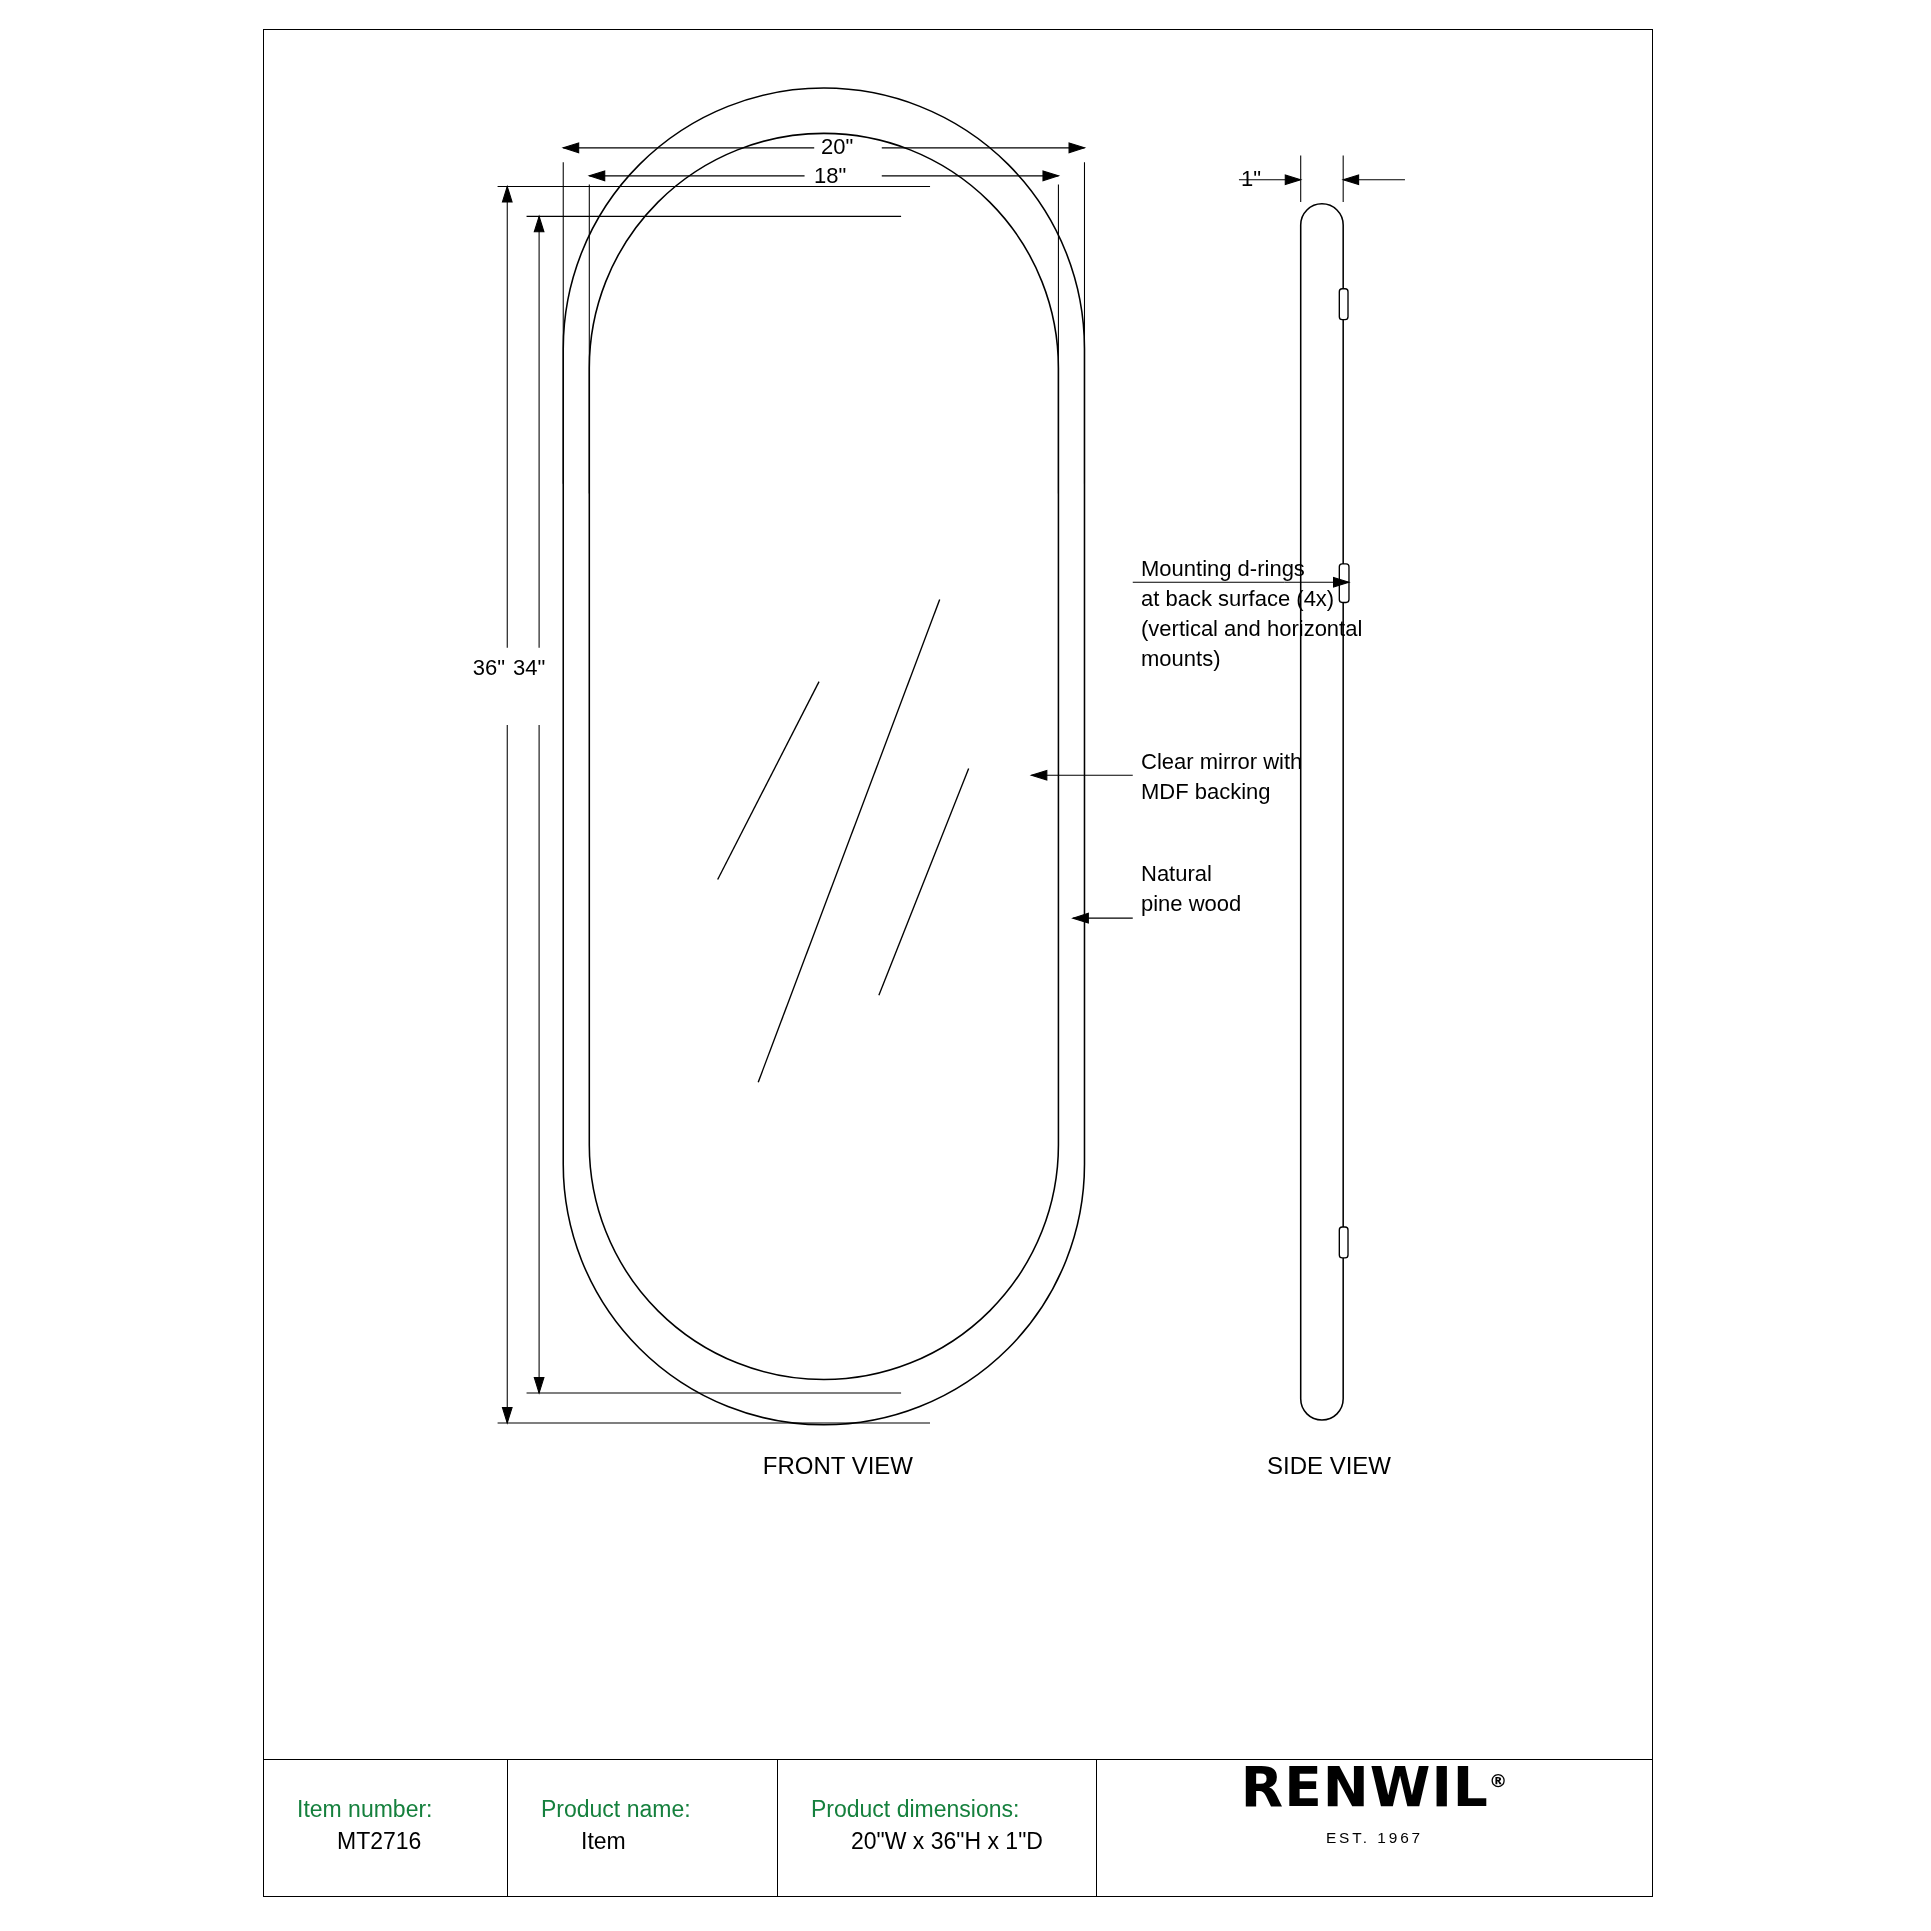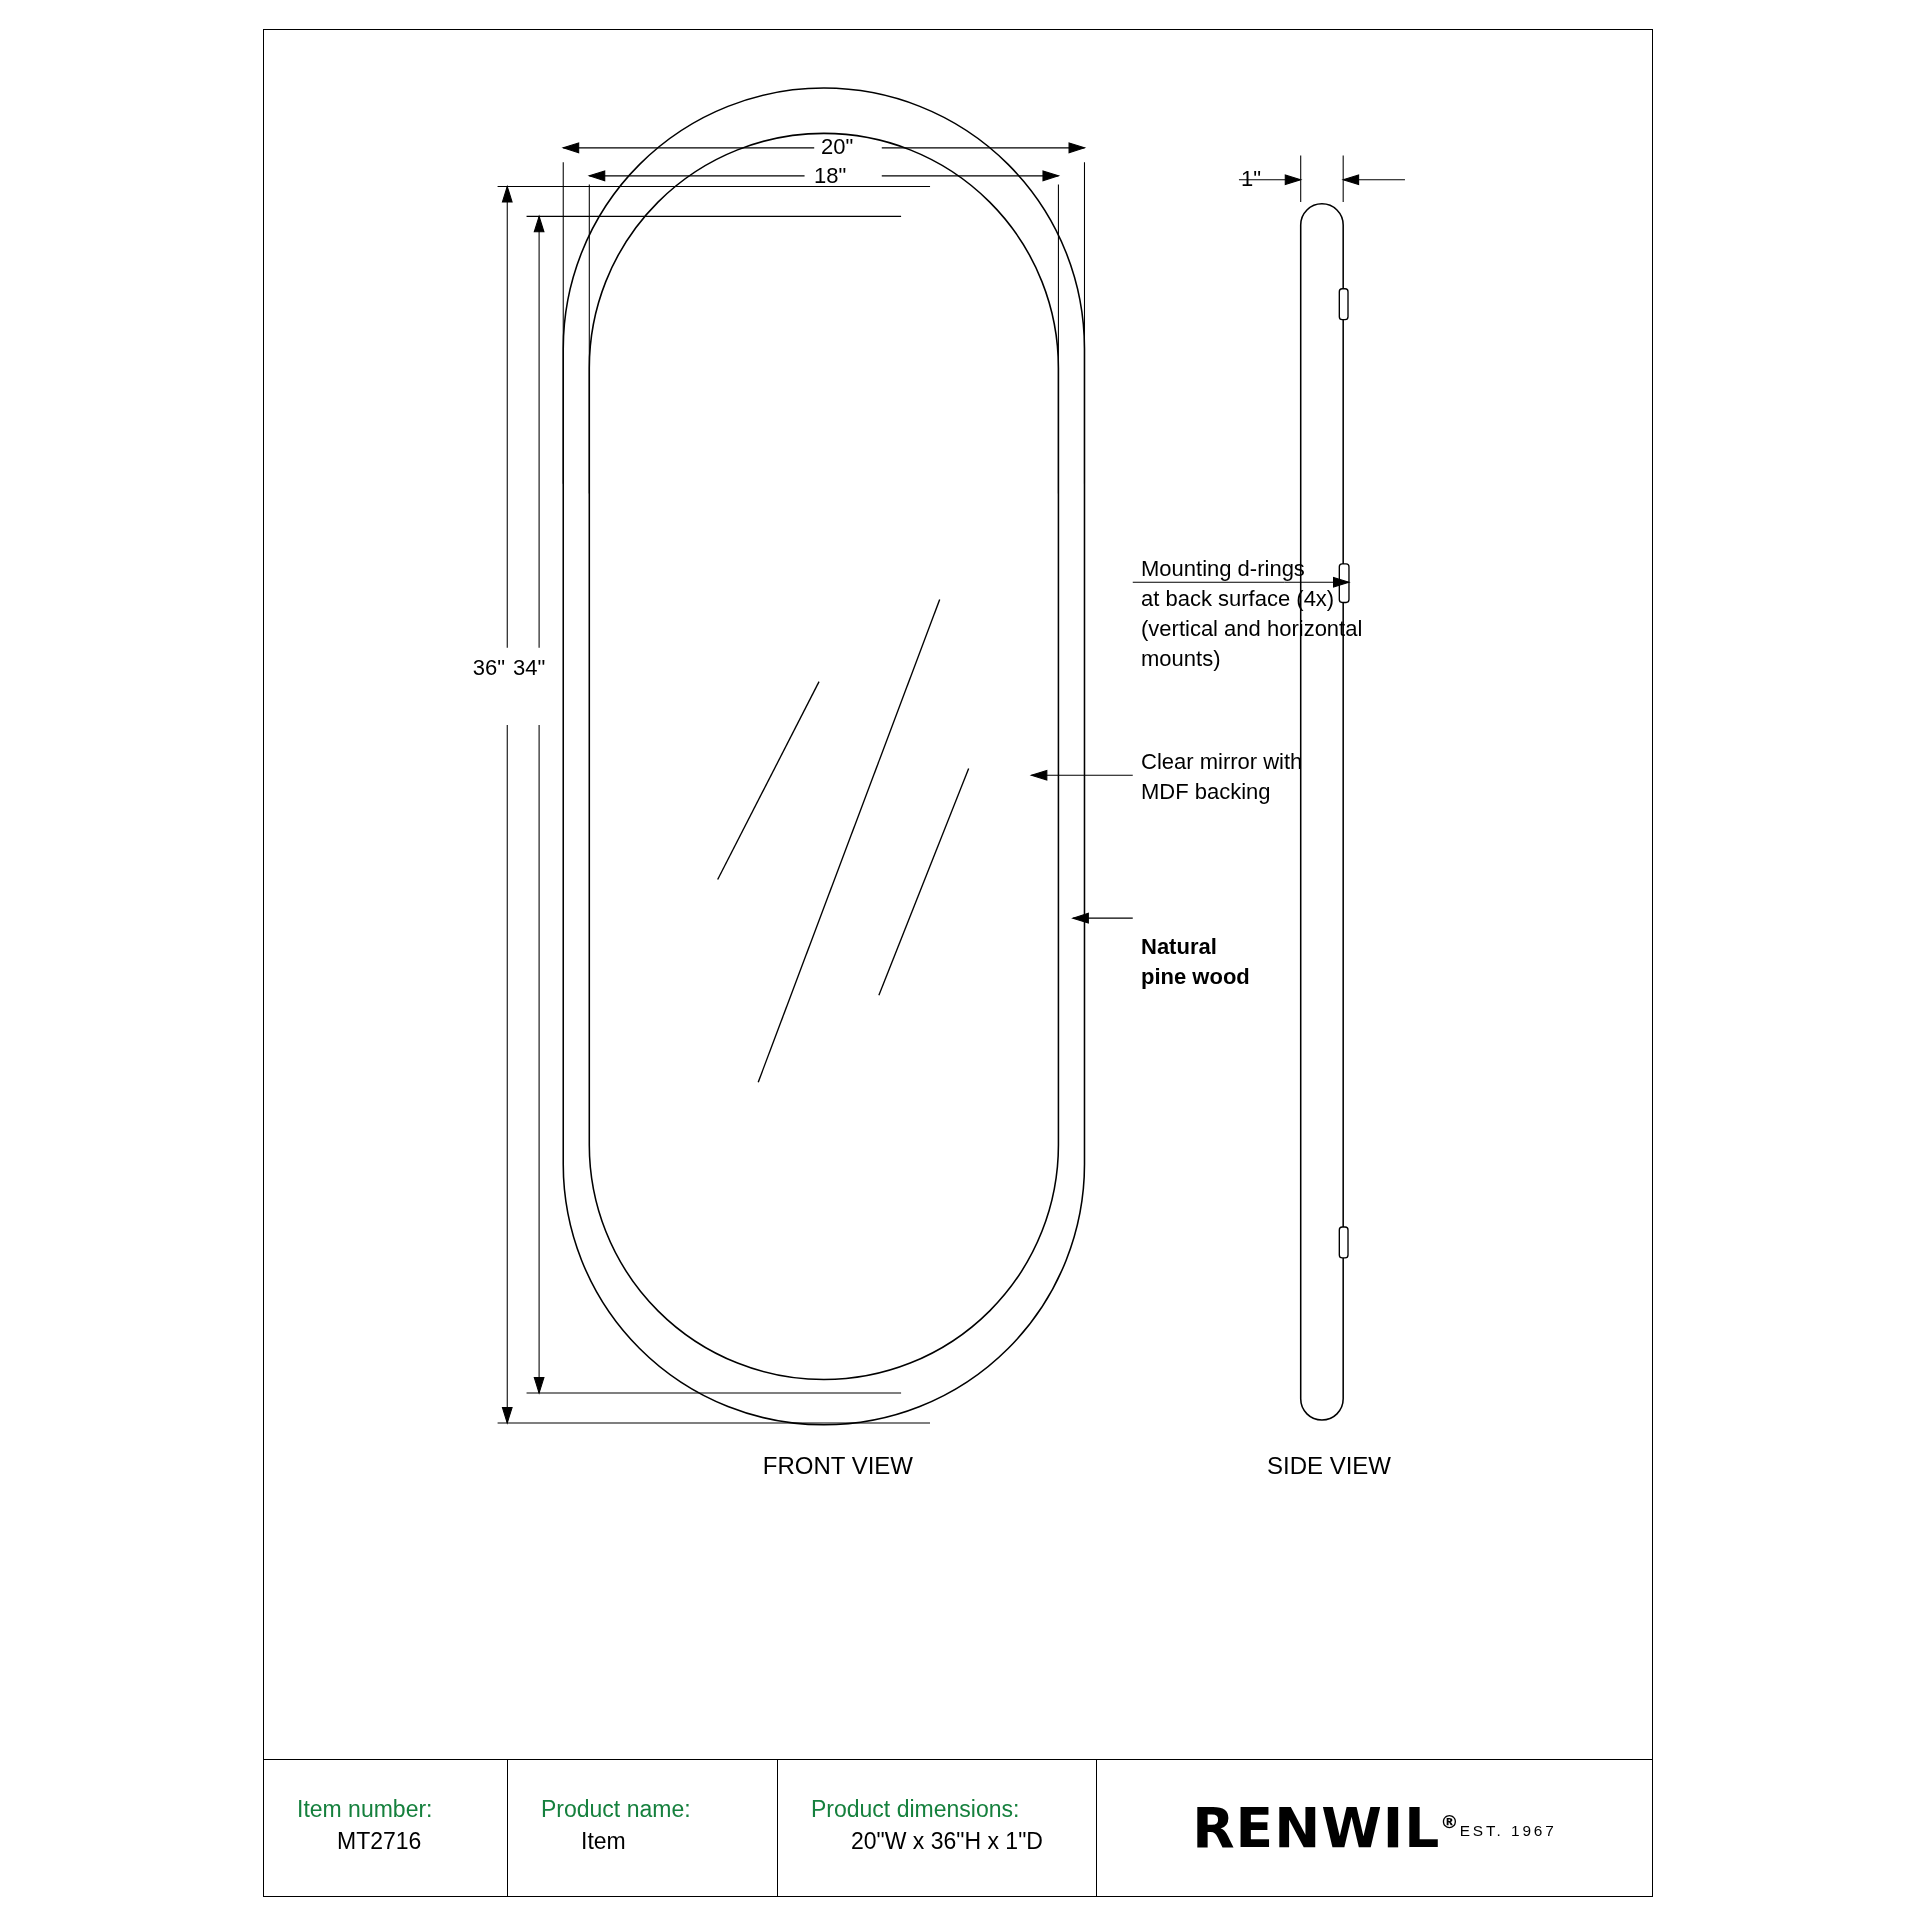--- a/index.html
+++ b/index.html
@@ -79,23 +79,22 @@
   }
   .tb-cell:last-child { border-right: none; }
   .tb-label { color: #15803d; }
   .tb-value { color: #000; margin-left: 40px; }
   .tb-c1 { width: 244px; }
   .tb-c2 { width: 270px; }
   .tb-c3 { width: 319px; }
   .tb-c4 {
     flex: 1;
     display: flex;
-    flex-direction: row;
+    flex-direction: column;
     align-items: center;
-    justify-content: center;
     padding: 0;
   }
   .brand {
     font-family: "DejaVu Sans", sans-serif;
     font-weight: bold;
     font-size: 55px;
     letter-spacing: 1px;
     line-height: 1;
     position: relative;
   }
@@ -229,21 +228,21 @@
     <div class="dim-text" style="left:977px; top:136px;">1"</div>
 
     <div class="note-text" style="left:877px; top:524px;">Mounting d-rings
 at back surface (4x)
 (vertical and horizontal
 mounts)</div>
 
     <div class="note-text" style="left:877px; top:717px;">Clear mirror with
 MDF backing</div>
 
-    <div class="note-text" style="left:877px; top:902px;font-weight:bold;">Natural
+    <div class="note-text" style="left:877px; top:829px;">Natural
 pine wood</div>
 
     <div class="view-label" style="left:475px; top:1422px; width:174px; text-align:right;">FRONT VIEW</div>
 
     <div class="view-label" style="left:978px; top:1422px; width:174px; text-align:center;">SIDE VIEW</div>
   </div>
 
   <div class="titleblock">
     <div class="tb-cell tb-c1">
       <div class="tb-label">Item number:</div>

